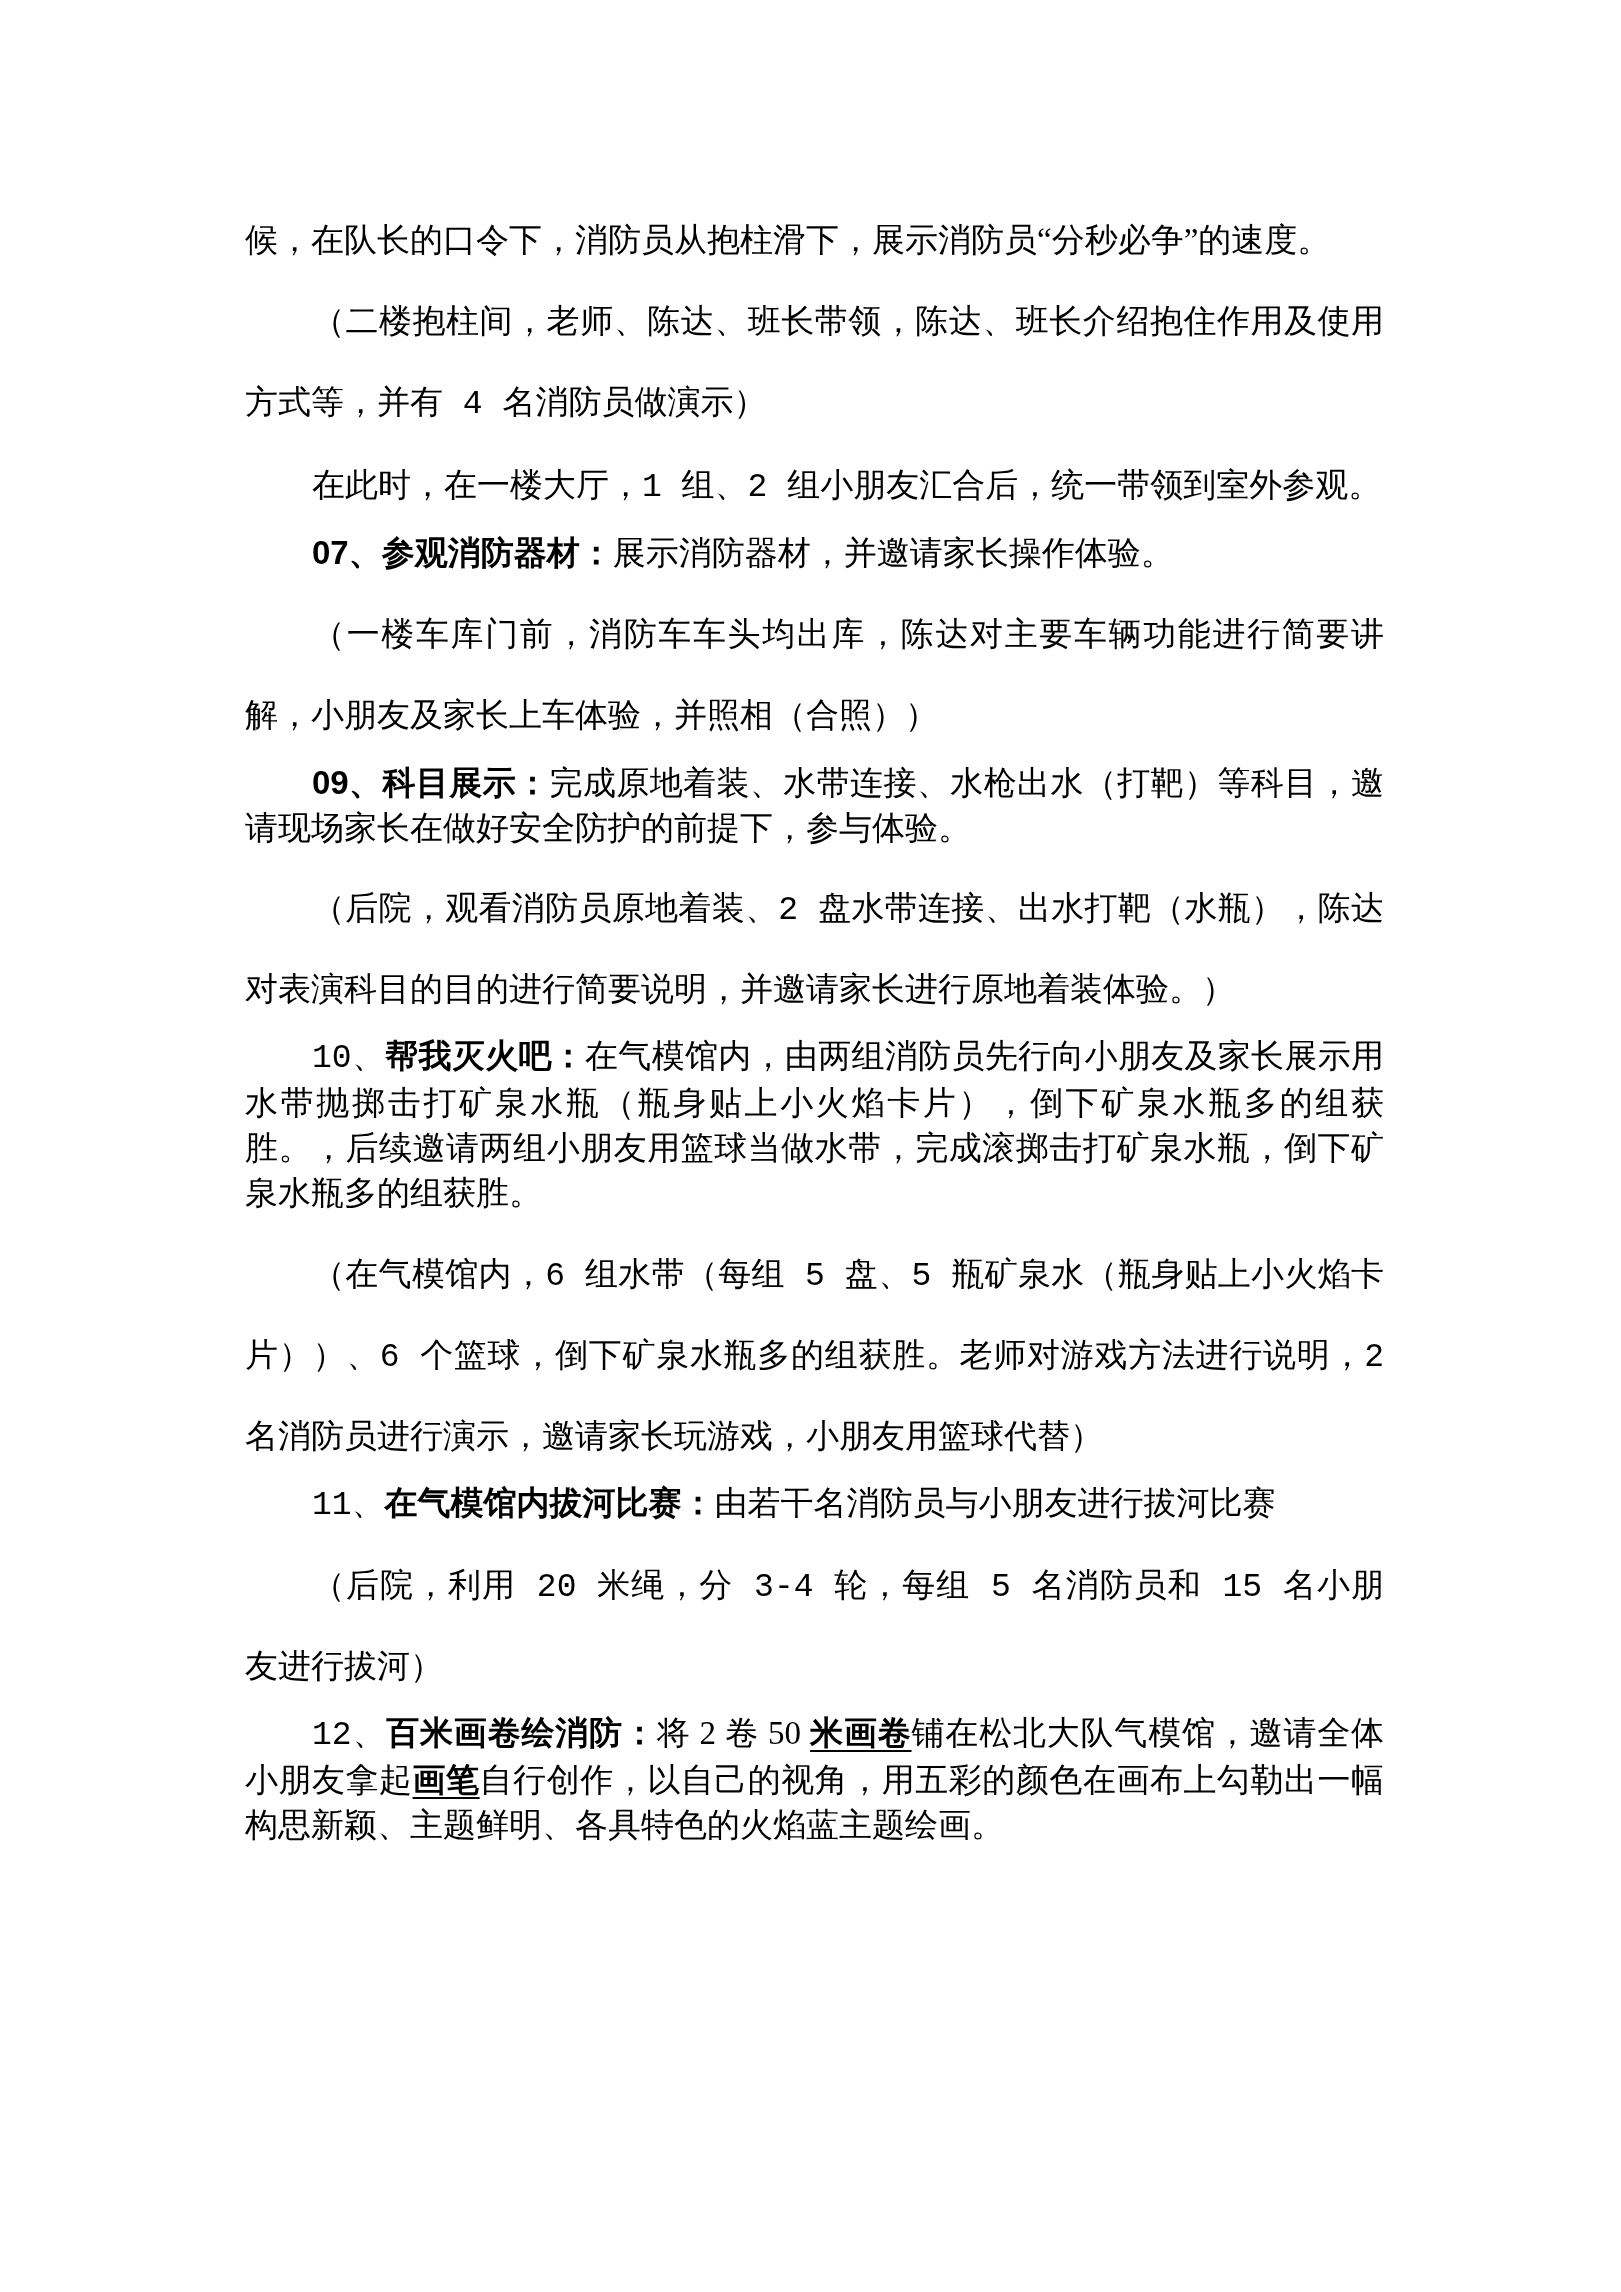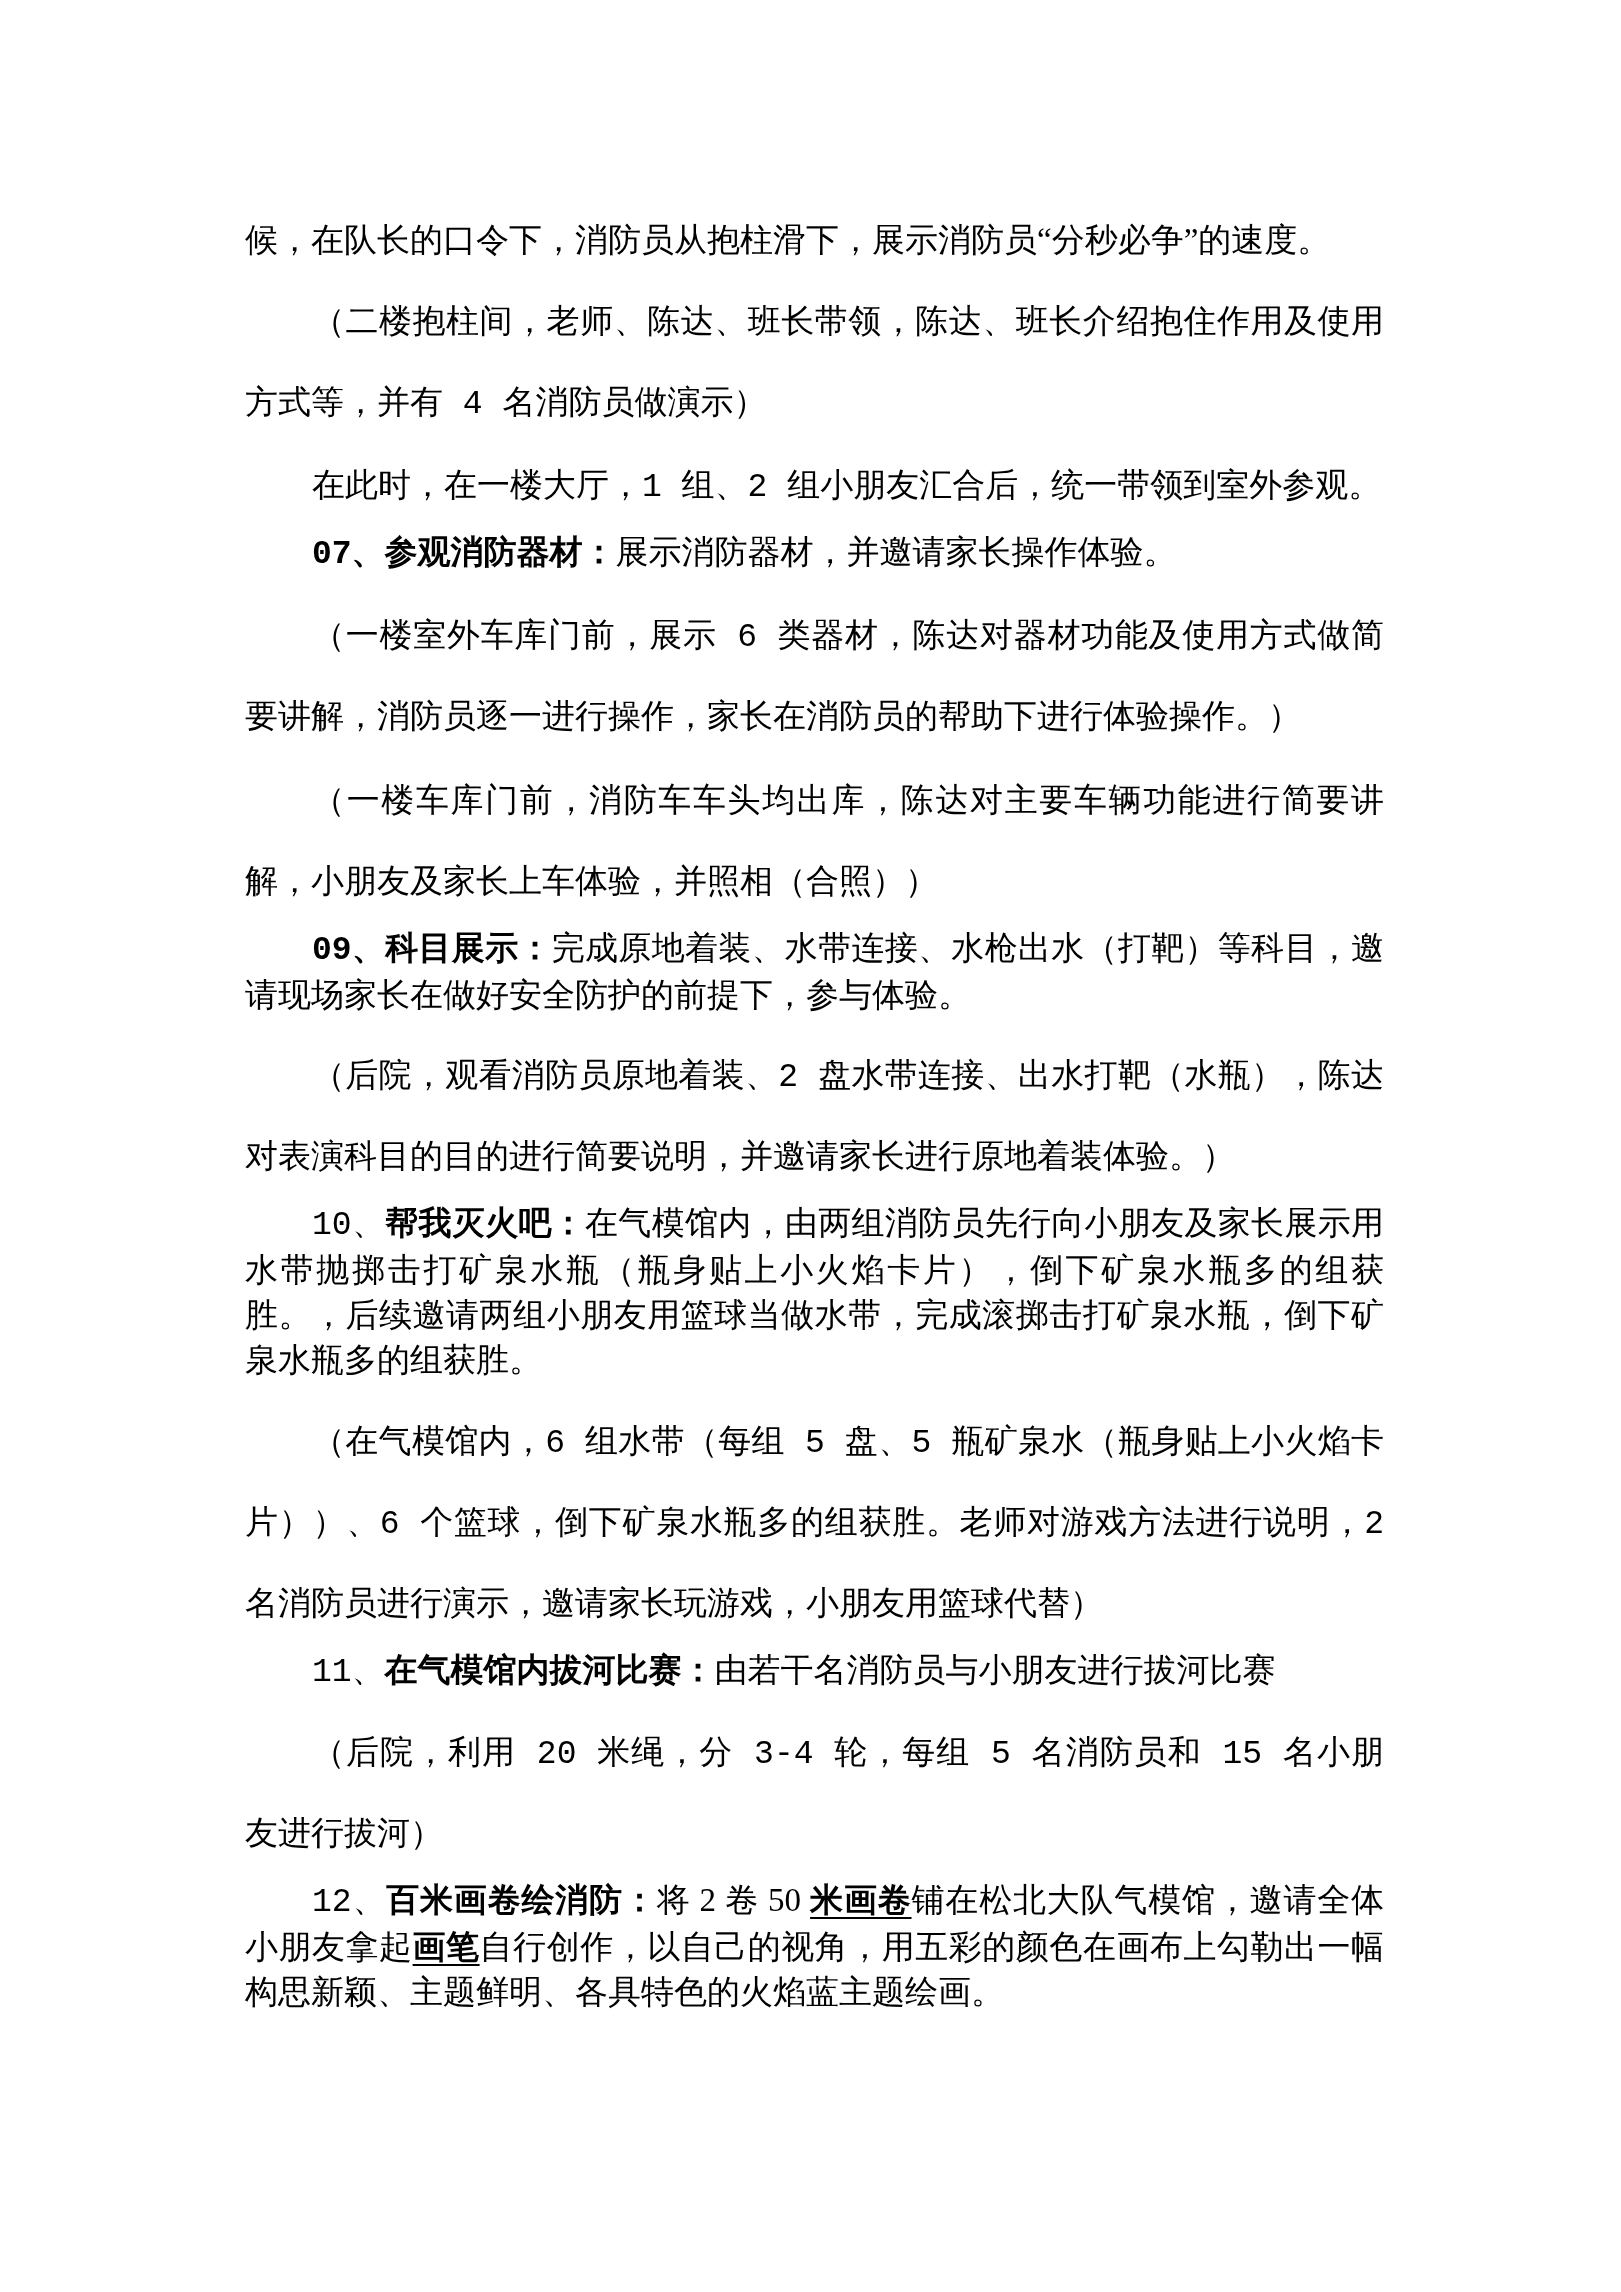--- a/index.html
+++ b/index.html
@@ -38,32 +38,31 @@
   .run.serif{font-family:"Liberation Serif","DejaVu Serif",serif;font-weight:400;}
   .run.serif-b{font-family:"Liberation Serif","DejaVu Serif",serif;font-weight:700;}
   .run.serif-bu{
     font-family:"Liberation Serif","DejaVu Serif",serif;
     font-weight:700;
     text-decoration:underline;
     text-underline-offset:5.9px;
     text-decoration-thickness:2px;
   }
   .run.sans{font-family:Liberation Mono, monospace;font-weight:400;}
-  .run.sans-b{font-family:Liberation Mono, monospace;font-weight:700;margin-top:48px;}
+  .run.sans-b{font-family:Liberation Sans, sans-serif;font-weight:700;margin-top:48px;}
 </style>
 </head>
 <body>
 
 <div class="page">
   <div class="doc-body">
       <p class="para k-serif"><span class="run serif">候，在队长的口令下，消防员从抱柱滑下，展示消防员“分秒必争”的速度。</span></p>
       <p class="para k-sans indent"><span class="run sans">（二楼抱柱间，老师、陈达、班长带领，陈达、班长介绍抱住作用及使用方式等，并有 4 名消防员做演示）</span></p>
       <p class="para k-sans indent"><span class="run sans">在此时，在一楼大厅，1 组、2 组小朋友汇合后，统一带领到室外参观。</span></p>
       <p class="para k-serif indent"><span class="run sans-b">07、</span><span class="run serif-b">参观消防器材：</span><span class="run serif">展示消防器材，并邀请家长操作体验。</span></p>
-      <p class="para k-sans indent"><span class="run sans">（一楼室外车库门前，展示 6 类器材，陈达对器材功能及使用方式做简要讲解，消防员逐一进行操作，家长在消防员的帮助下进行体验操作。）</span></p>
       <p class="para k-sans indent"><span class="run sans">（一楼车库门前，消防车车头均出库，陈达对主要车辆功能进行简要讲解，小朋友及家长上车体验，并照相（合照））</span></p>
       <p class="para k-serif indent"><span class="run sans-b">09、</span><span class="run serif-b">科目展示：</span><span class="run serif">完成原地着装、水带连接、水枪出水（打靶）等科目，邀请现场家长在做好安全防护的前提下，参与体验。</span></p>
       <p class="para k-sans indent"><span class="run sans">（后院，观看消防员原地着装、2 盘水带连接、出水打靶（水瓶），陈达对表演科目的目的进行简要说明，并邀请家长进行原地着装体验。）</span></p>
       <p class="para k-serif indent"><span class="run sans">10、</span><span class="run serif-b">帮我灭火吧：</span><span class="run serif">在气模馆内，由两组消防员先行向小朋友及家长展示用水带抛掷击打矿泉水瓶（瓶身贴上小火焰卡片），倒下矿泉水瓶多的组获胜。，后续邀请两组小朋友用篮球当做水带，完成滚掷击打矿泉水瓶，倒下矿泉水瓶多的组获胜。</span></p>
       <p class="para k-sans indent"><span class="run serif">（在气模馆内，</span><span class="run sans">6 组水带（每组 5 盘、5 瓶矿泉水（瓶身贴上小火焰卡片））、6 个篮球，倒下矿泉水瓶多的组获胜。老师对游戏方法进行说明，2 名消防员进行演示，邀请家长玩游戏，小朋友用篮球代替）</span></p>
       <p class="para k-serif indent"><span class="run sans">11、</span><span class="run serif-b">在气模馆内拔河比赛：</span><span class="run serif">由若干名消防员与小朋友进行拔河比赛</span></p>
       <p class="para k-sans indent"><span class="run sans">（后院，利用 20 米绳，分 3-4 轮，每组 5 名消防员和 15 名小朋友进行拔河）</span></p>
       <p class="para k-serif indent"><span class="run sans">12、</span><span class="run serif-b">百米画卷绘消防：</span><span class="run serif">将 2 卷 50 </span><span class="run serif-bu">米画卷</span><span class="run serif">铺在松北大队气模馆，邀请全体小朋友拿起</span><span class="run serif-bu">画笔</span><span class="run serif">自行创作，以自己的视角，用五彩的颜色在画布上勾勒出一幅构思新颖、主题鲜明、各具特色的火焰蓝主题绘画。</span></p>
     </div>
 </div>

